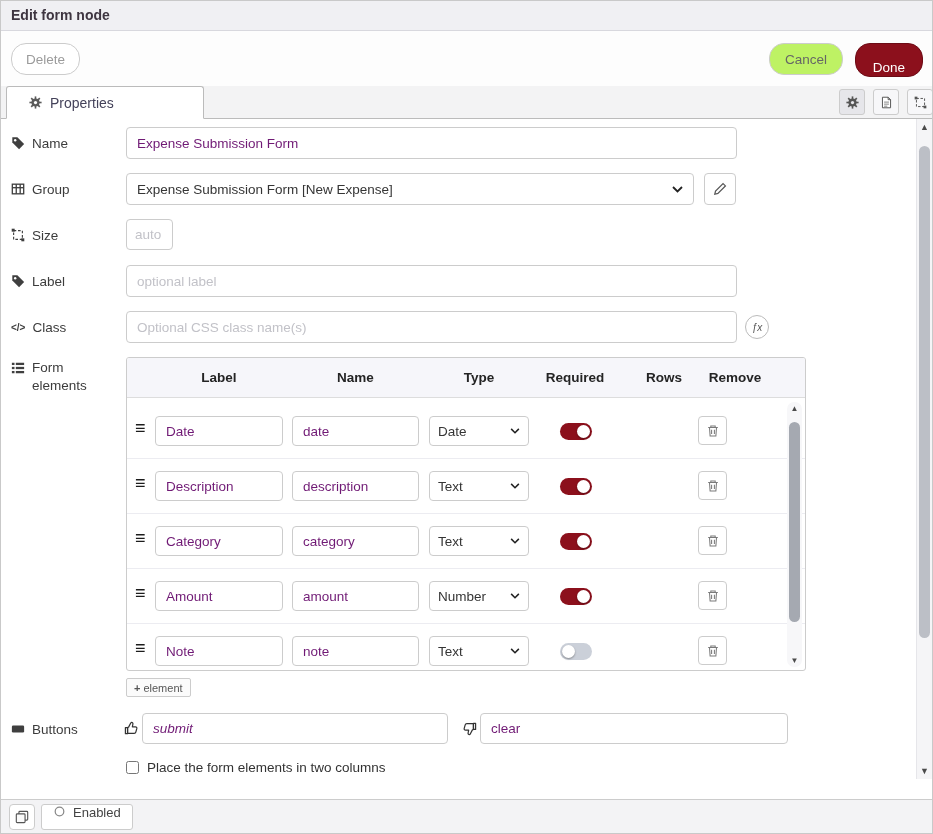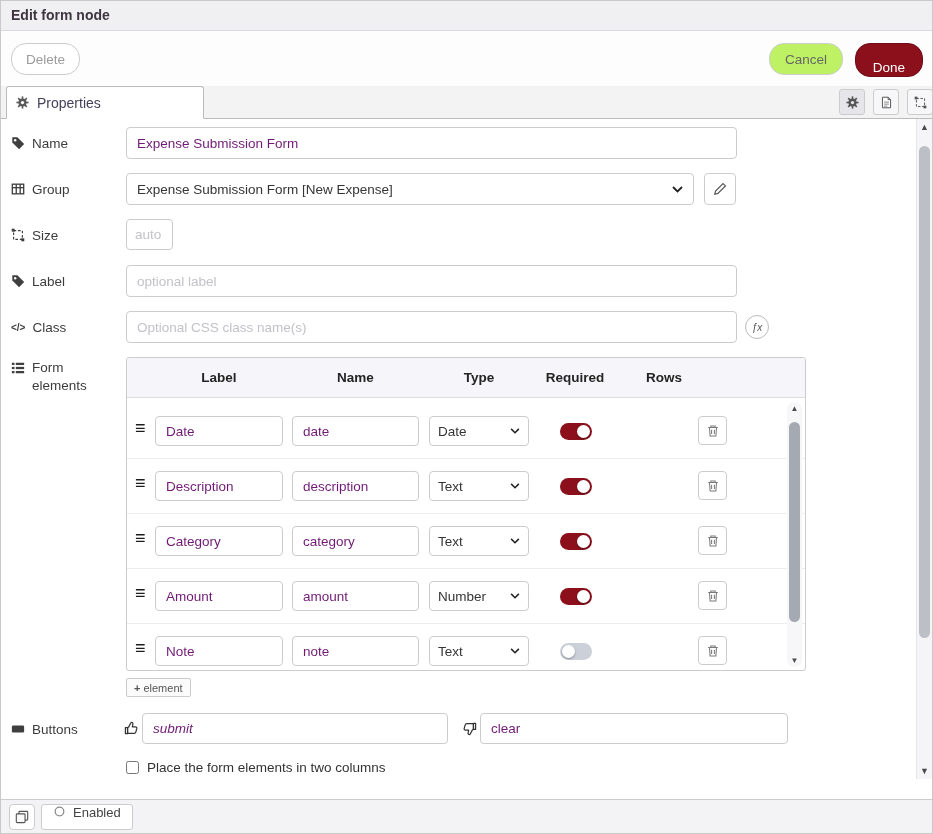--- a/index.html
+++ b/index.html
@@ -28,21 +28,21 @@
   .btn-delete { position:absolute; left:10px; top:12px; background:#fff; border:1px solid #ccc; color:#9b9b9b; padding:0 14px; }
   .btn-cancel { position:absolute; right:89px; top:12px; background:#bef264; border:1px solid #ccc; color:#666; padding:0 15px; }
   .btn-done   { position:absolute; right:9px;  top:12px; background:var(--accent,#8C101C); border:1px solid #6d0c16; color:#fff; padding:16px 17px; }
 
   
   .tab-bar { position:absolute; top:85px; left:0; right:0; height:33px; background:#f3f3f4; border-bottom:1px solid #bbb; }
   .tab {
     position:absolute; left:5px; bottom:-1px; height:33px; width:198px;
     background:#fff; border:1px solid #bbb; border-bottom:1px solid #fff;
     border-radius:3px 3px 0 0; display:flex; align-items:center; gap:8px;
-    padding-left:9px; font-size:14px; color:#44425a; cursor:pointer;
+    padding-left:22px; font-size:14px; color:#44425a; cursor:pointer;
   }
   .tab-tools { position:absolute; right:-1px; top:3px; display:flex; gap:8px; }
   .tool-btn {
     width:26px; height:26px; background:#f7f7f9; border:1px solid #ccc; border-radius:3px;
     display:flex; align-items:center; justify-content:center; cursor:pointer;
   }
   .tool-btn.selected { background:#e6e6ea; }
 
   
   .content { position:absolute; top:118px; left:0; right:16px; bottom:34px; background:#fff; }
@@ -289,20 +289,21 @@
       </div>
     </div>
 
     <div class="el-table">
       <div class="el-head">
         <span class="h h1">Label</span>
         <span class="h h2">Name</span>
         <span class="h h3">Type</span>
         <span class="h h4">Required</span>
         <span class="h h5">Rows</span>
+        <span class="h h6">Remove</span>
       </div>
       <div class="el-body">
 
         <div class="el-row">
           <span class="drag">≡</span>
           <input class="txt cell-label" value="Date" style="">
           <input class="txt cell-name" value="date" style="">
           <div class="select-box cell-type">
             <span class="select-text">Date</span>
             <span class="select-chevron">

